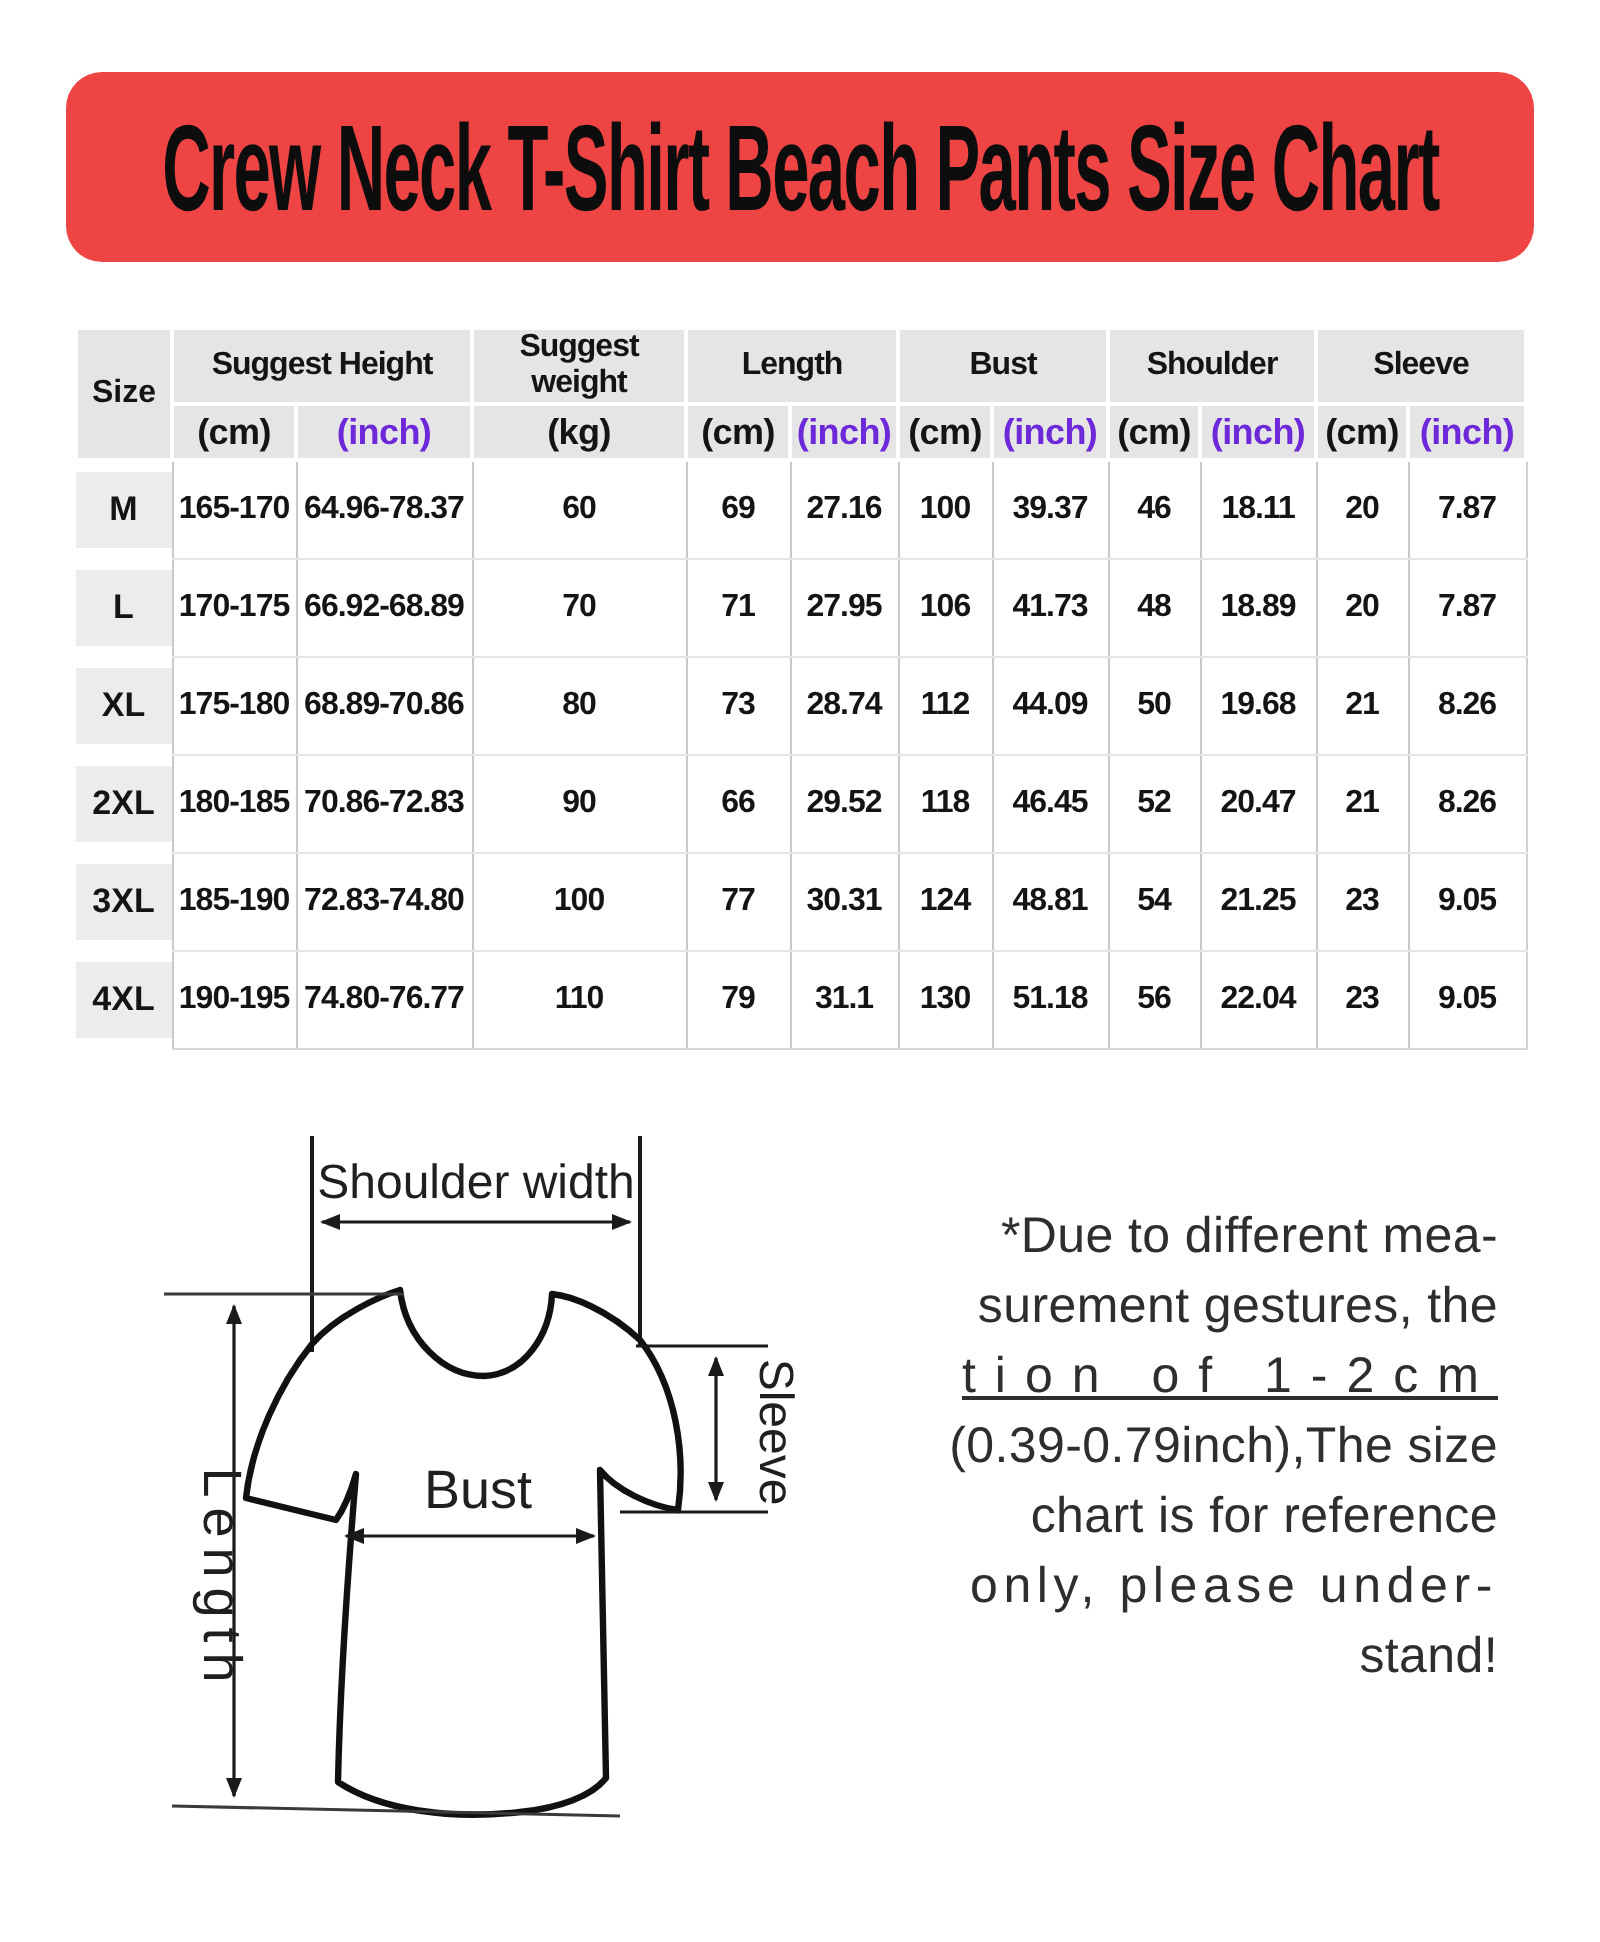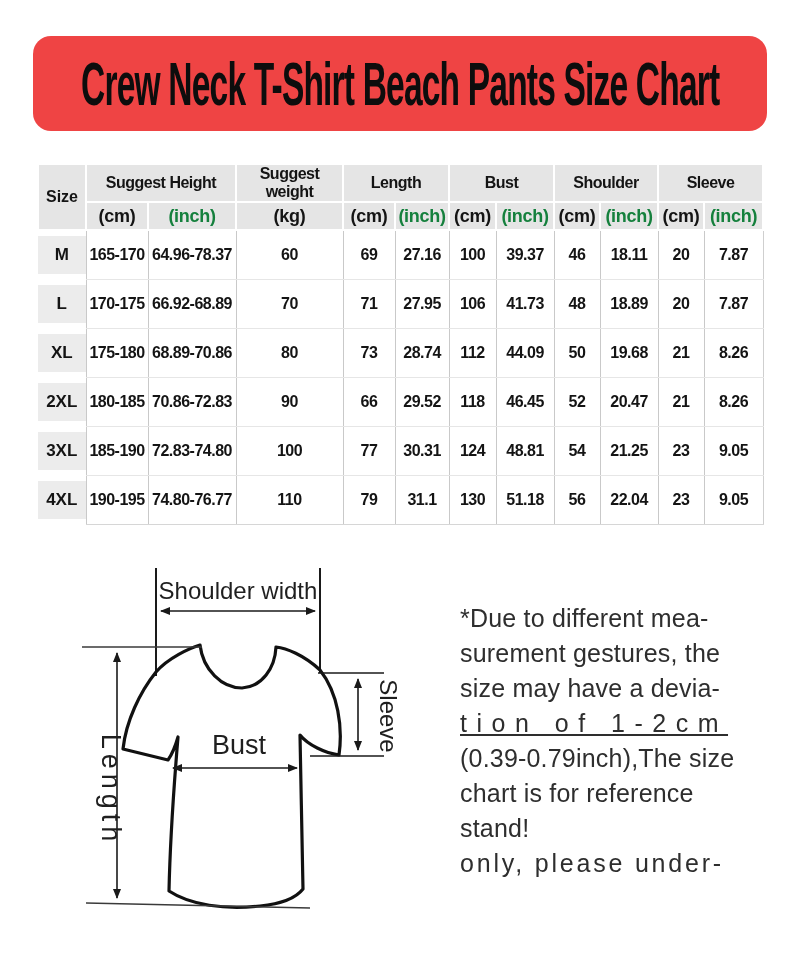--- a/index.html
+++ b/index.html
@@ -24,42 +24,42 @@
   
   .size-table-wrap { position:absolute; left:37px; top:163px; width:725px; }
   table { border-collapse:collapse; table-layout:fixed; width:725px; }
   thead th {
     background:#e5e5e5; border:2px solid #ffffff;
     font-weight:700; color:#141414; text-align:center; padding:0;
   }
   .th-group { height:29px; font-size:16px; letter-spacing:-0.5px; }
   .th-sub   { height:26px; font-size:18px; letter-spacing:-0.3px; }
   .th-size  { font-size:16px; }
-  .red { color:#15803d; }
+  .red { color:#6d28d9; }
   tbody td { height:48px; text-align:center; vertical-align:middle; padding:0; }
   td.num {
     border-left:1px solid #c9c9c9; border-bottom:1px solid #e6e6e6;
     font-size:16px; font-weight:700; letter-spacing:-0.5px; color:#141414;
     background:#ffffff;
   }
   tbody tr td.num:last-child { border-right:1px solid #cfcfcf; }
   tbody tr:last-child td.num { border-bottom:1px solid #d6d6d6; }
   td.size-cell { background:#ffffff; border:none; }
   .size-badge {
     height:38px; margin:5px 0; background:#ececec;
     display:flex; align-items:center; justify-content:center;
     font-size:17px; font-weight:700; color:#141414;
   }
 
   
   .diagram { position:absolute; left:40px; top:555px; }
   .diagram text { fill:#1f1f1f; font-family:"Liberation Sans", sans-serif; }
 
   
-  .note { position:absolute; left:460px; top:601px; width:310px; }
+  .note { position:absolute; left:439px; top:601px; width:310px;text-align:right; }
   .note-line {
     font-size:25px; line-height:35px; color:#2e2e2e;
     white-space:nowrap; letter-spacing:0.2px;
   }
   .spread-wide { letter-spacing:9.5px;text-decoration:underline; }
   .spread      { letter-spacing:2.8px; }
 </style>
 </head>
 <body>
 
@@ -245,19 +245,18 @@
   <line x1="318" y1="124" x2="318" y2="195" stroke="#1a1a1a" stroke-width="1.6" marker-start="url(#ah)" marker-end="url(#ah)"></line>
   <text x="0" y="0" transform="translate(340,161) rotate(90)" text-anchor="middle" font-size="24">Sleeve</text>
 
   <text x="199" y="199" text-anchor="middle" font-size="27">Bust</text>
   <line x1="133" y1="213" x2="257" y2="213" stroke="#1a1a1a" stroke-width="1.6" marker-start="url(#ah)" marker-end="url(#ah)"></line>
 </svg>
 
 <div class="note">
   <div class="note-line">*Due to different mea-</div>
   <div class="note-line">surement gestures, the</div>
-  <div class="note-line">size may have a devia-</div>
   <div class="note-line spread-wide">tion of 1-2cm</div>
   <div class="note-line">(0.39-0.79inch),The size</div>
   <div class="note-line">chart is for reference</div>
+  <div class="note-line spread">only, please under-</div>
   <div class="note-line">stand!</div>
-  <div class="note-line spread">only, please under-</div>
 </div>
 
 </body></html>

